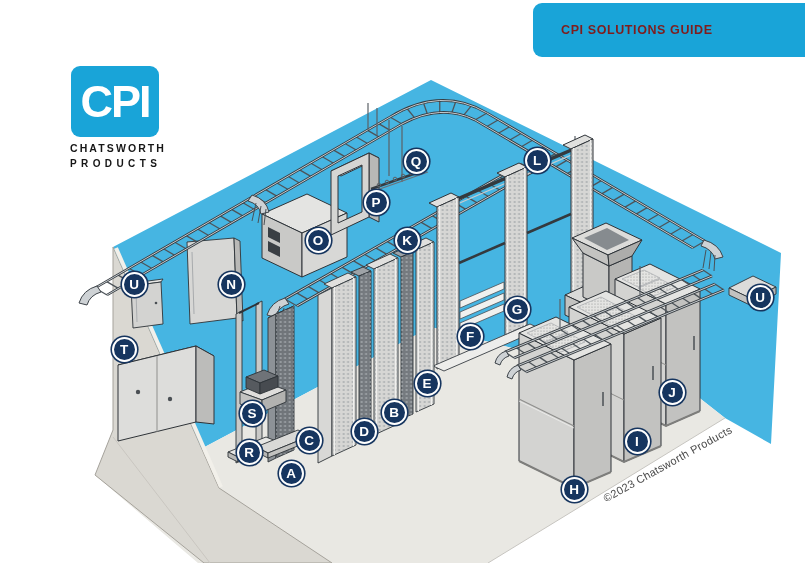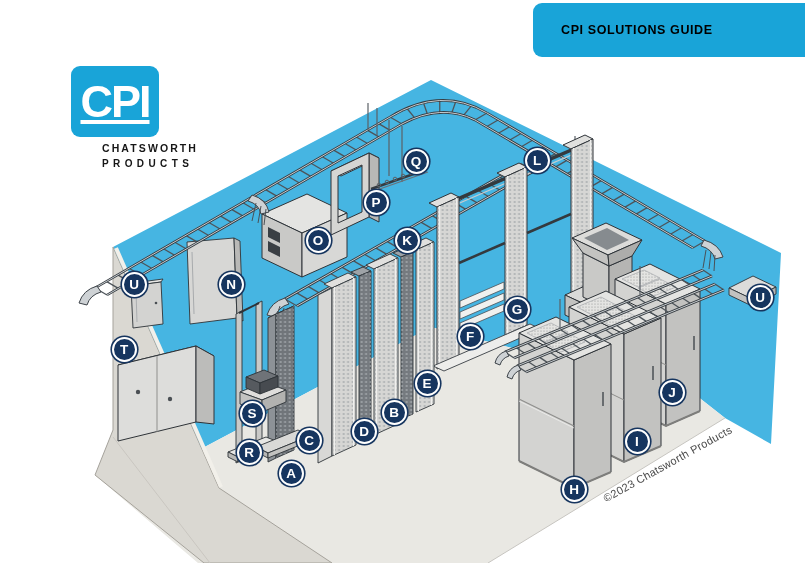--- a/index.html
+++ b/index.html
@@ -1,21 +1,21 @@
 <!DOCTYPE html>
 <html><head>
 <meta charset="utf-8">
 <style>
   html,body{margin:0;padding:0;}
   body{width:805px;height:563px;position:relative;overflow:hidden;background:#fff;font-family:"Liberation Sans",sans-serif;}
   #scene{position:absolute;left:0;top:0;}
   .banner{position:absolute;left:533px;top:3px;width:285px;height:54px;background:#19a4d8;border-radius:9px;display:flex;align-items:center;}
-  .banner span{color:#000000;font-size:12.5px;font-weight:bold;letter-spacing:.6px;padding-left:28px;}
-  .logo-box{position:absolute;left:71px;top:66px;width:88px;height:71px;background:#19a4d8;border-radius:9px;color:#fff;display:flex;align-items:center;justify-content:center;font-weight:bold;font-size:45px;letter-spacing:-2px;text-decoration:underline;}
-  .logo-line{position:absolute;left:70px;width:92px;text-align:left;font-weight:bold;color:#161616;margin-left:32px;}
+  .banner span{color:#7f1d1d;font-size:12.5px;font-weight:bold;letter-spacing:.6px;padding-left:28px;}
+  .logo-box{position:absolute;left:71px;top:66px;width:88px;height:71px;background:#19a4d8;border-radius:9px;color:#fff;display:flex;align-items:center;justify-content:center;font-weight:bold;font-size:45px;letter-spacing:-2px;}
+  .logo-line{position:absolute;left:70px;width:92px;text-align:left;font-weight:bold;color:#161616;}
   .logo-line.l1{top:142px;font-size:10.5px;letter-spacing:2.1px;}
   .logo-line.l2{top:158px;font-size:10px;letter-spacing:4.4px;}
   .copyright{position:absolute;left:604px;top:493px;transform:rotate(-29deg);transform-origin:0 50%;font-size:11px;color:#4a4a4a;letter-spacing:.3px;white-space:nowrap;}
   .callout{position:absolute;width:21px;height:21px;border-radius:50%;background:#16355f;border:2px solid #fff;box-shadow:0 0 0 1.6px #16355f;color:#fff;font-weight:bold;font-size:13.5px;line-height:21px;text-align:center;}
 </style>
 </head>
 <body>
 
 <svg id="scene" width="805" height="563" viewBox="0 0 805 563">
 <defs>

